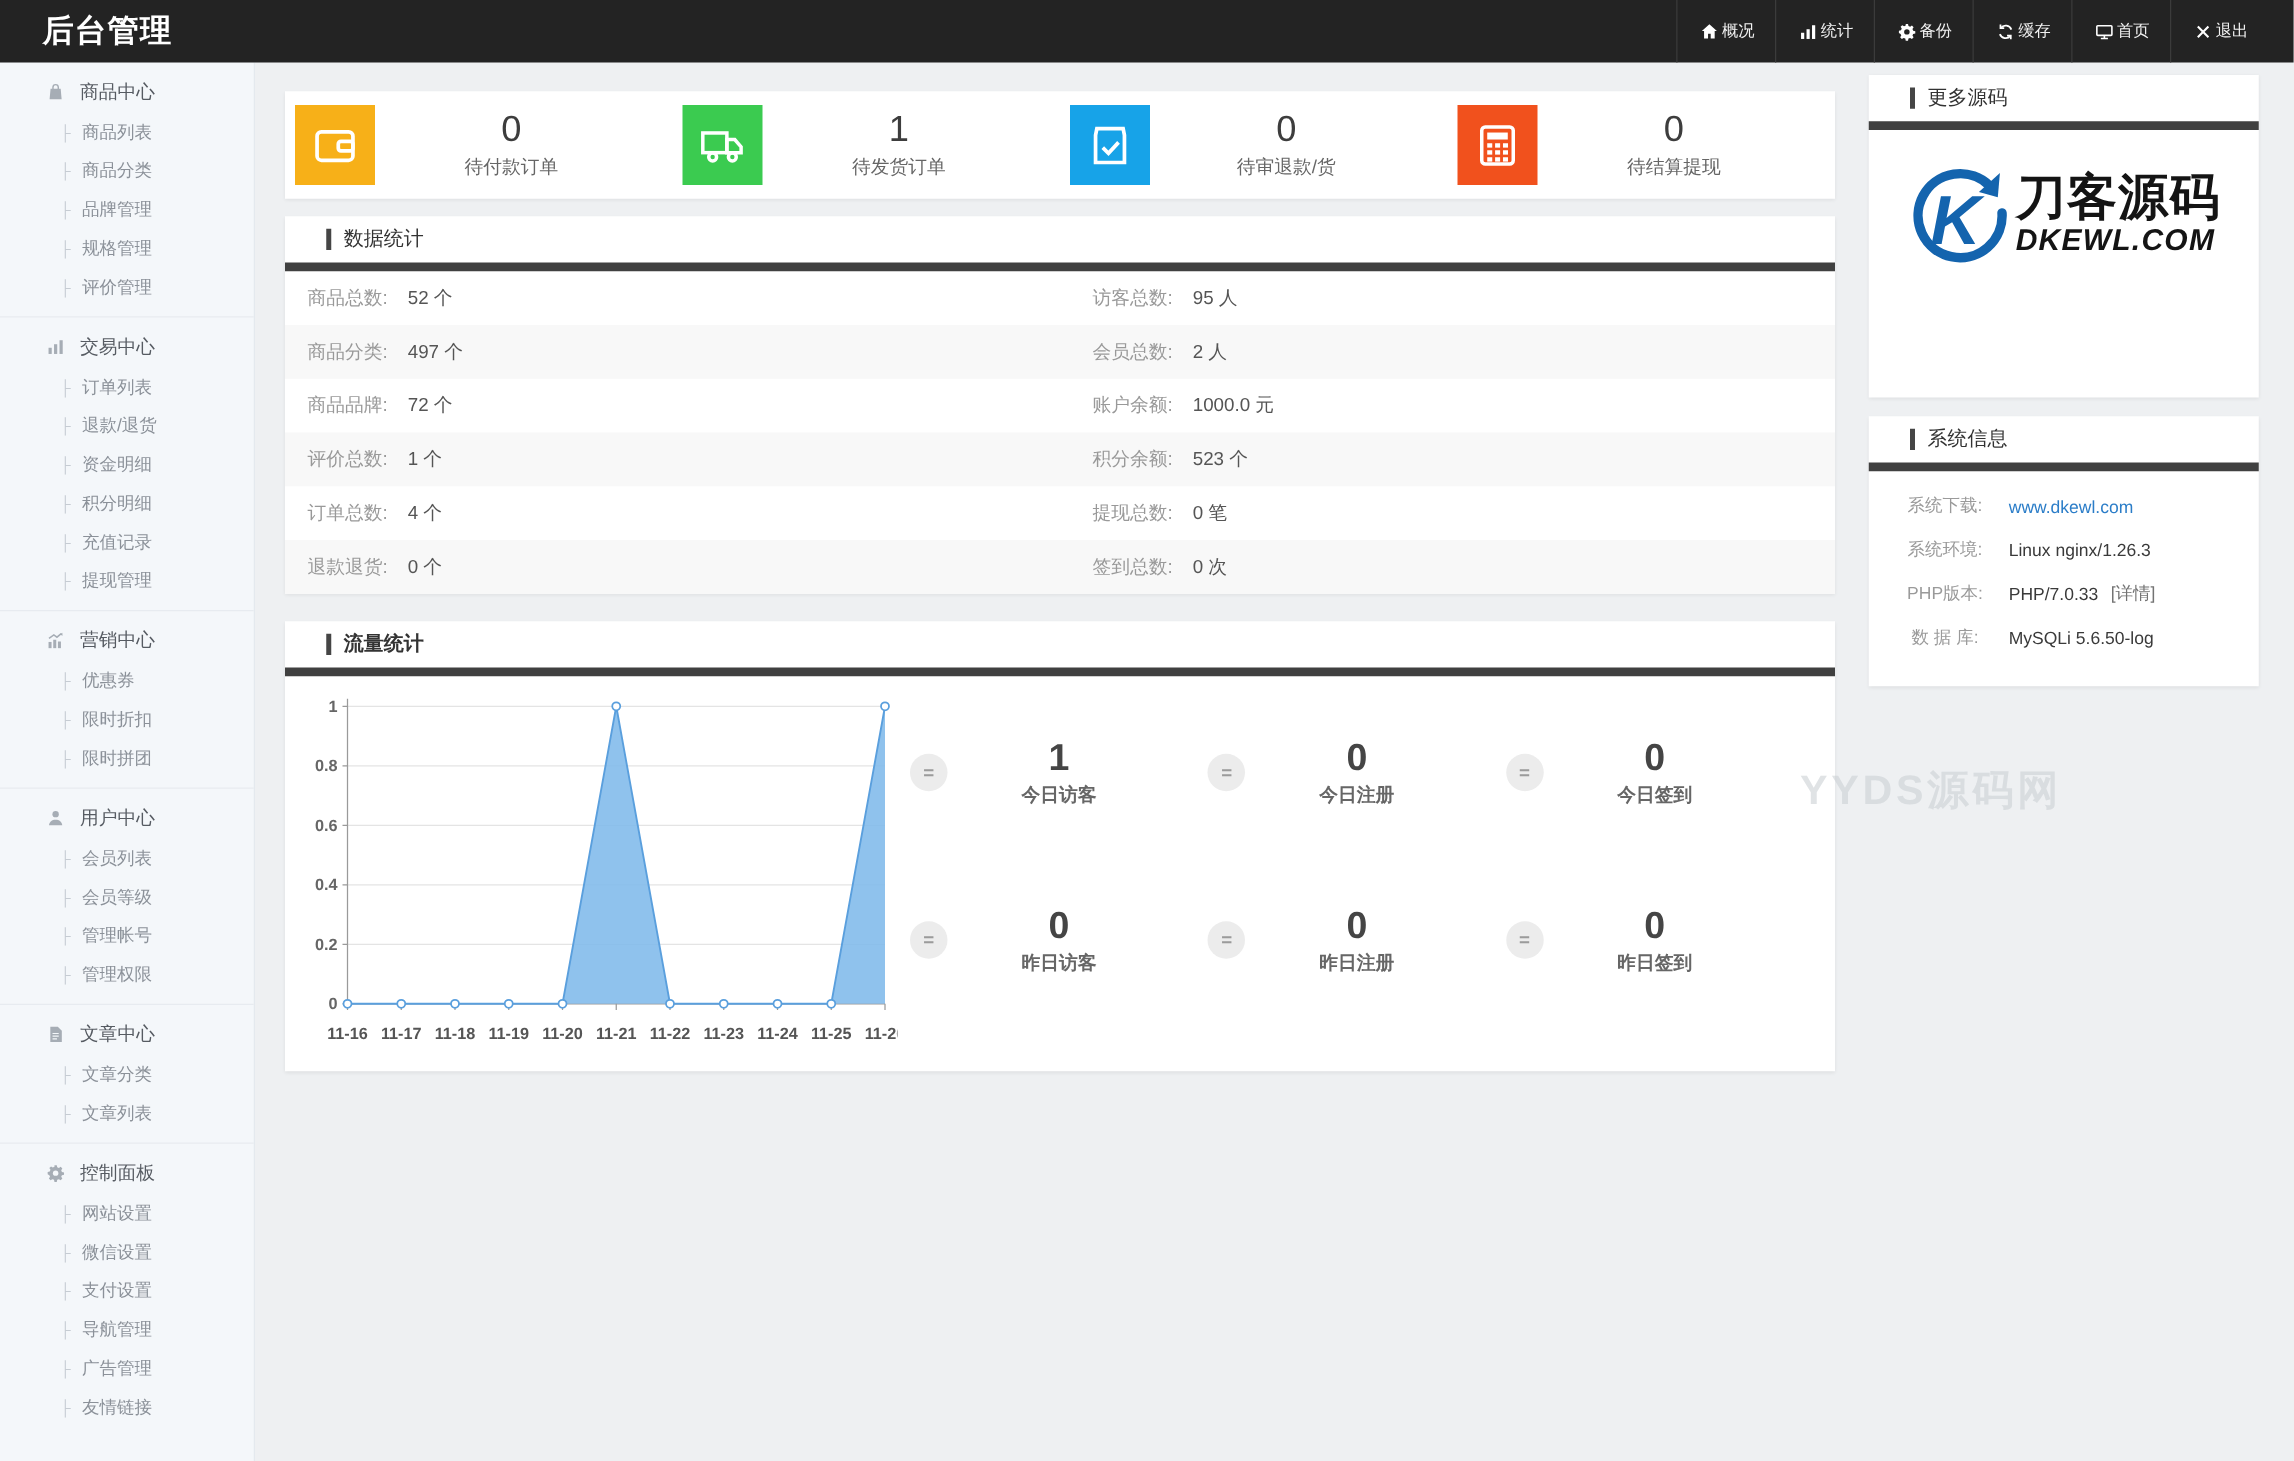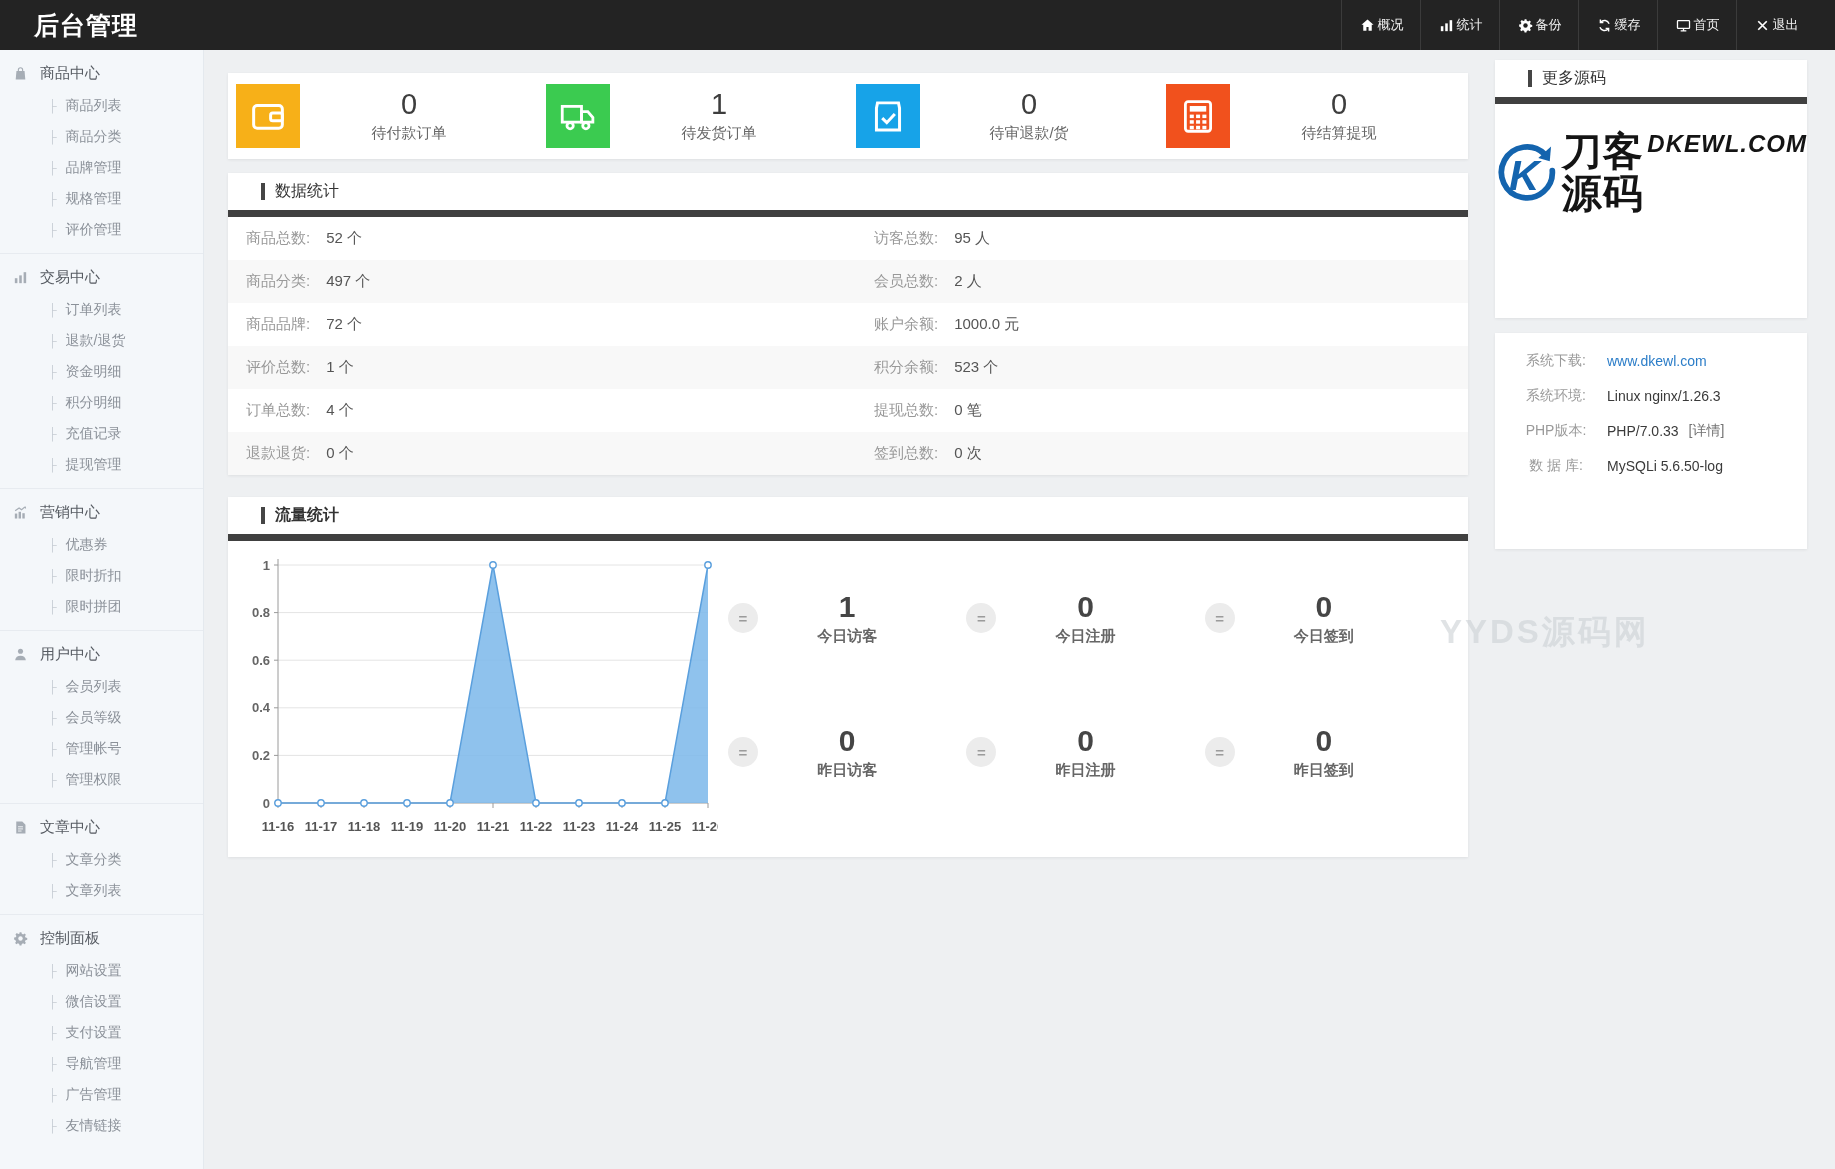--- a/index.html
+++ b/index.html
@@ -16,21 +16,21 @@
               justify-content:center; gap:2px; border-left:1px solid #3b3b3b; cursor:pointer; --icon-bg:#232323; }
   .nav-ic { height:17px; color:#fff; }
   .nav-ic svg { width:17px; height:17px; display:block; }
   .nav-label { font-size:13px; color:#f2f2f2; }
 
   
   .sidebar { position:absolute; left:0; top:50px; bottom:0; width:204px; background:#f4f7fa;
              border-right:1px solid #e4e9ee; z-index:10; }
   .side-sec { padding:6px 0 8px; border-bottom:1px solid #e7ebf0; }
   .side-sec:last-child { border-bottom:none; }
-  .sec-head { height:34px; display:flex; align-items:center; padding-left:12px; cursor:pointer; --icon-bg:#f4f7fa; }
+  .sec-head { height:34px; display:flex; align-items:center; padding-left:36px; cursor:pointer; --icon-bg:#f4f7fa; }
   .sec-ic { width:17px; height:17px; margin-right:11px; color:#a6adb5; }
   .sec-ic svg { width:17px; height:17px; display:block; }
   .sec-title { font-size:15px; color:#565b62; }
   .side-sec ul { list-style:none; }
   .side-sec li { height:31px; display:flex; align-items:center; padding-left:48px;
                  font-size:14px; color:#8b9199; cursor:pointer; }
   .branch { color:#c6ccd3; margin-right:9px; font-size:12px; }
 
   
   .card { position:absolute; background:#fff; box-shadow:0 1px 3px rgba(0,0,0,0.07); }
@@ -65,21 +65,21 @@
   .qs-cell { height:118px; display:flex; align-items:center; }
   .eq-circle { width:30px; height:30px; border-radius:50%; background:#ececec; color:#9b9b9b;
                display:flex; align-items:center; justify-content:center; font-size:15px; flex:none; }
   .qs-txt { flex:1; text-align:center; margin-right:30px; }
   .qs-num { font-size:30px; color:#454545; }
   .qs-label { font-size:15px; color:#666; margin-top:3px; }
 
   
   .more-source { left:1495px; top:60px; width:312px; height:258px; }
   .logo { display:flex; align-items:center; justify-content:center; margin-top:24px; gap:3px; }
-  .logo-txt { display:flex; flex-direction:row; }
+  .logo-txt { display:flex; flex-direction:column; }
   .logo-cn { font-size:40px; font-weight:900; color:#141414; letter-spacing:1px; line-height:1.05; }
   .logo-en { font-size:24px; font-weight:bold; font-style:italic; color:#141414; letter-spacing:1px; }
 
   .system-info { left:1495px; top:333px; width:312px; height:216px; }
   .si-rows { padding-top:10px; }
   .si-row { height:35px; display:flex; align-items:center; font-size:14px; padding-left:22px; }
   .si-label { width:78px; text-align:center; color:#9a9a9a; margin-right:12px; white-space:pre; }
   .si-value { color:#3a3a3a; }
   .si-link { color:#2b7dc8; cursor:pointer; }
   .si-extra { color:#737373; margin-left:10px; cursor:pointer; }
@@ -603,20 +603,24 @@
         <text x="22" y="78" font-size="66" font-weight="bold" font-style="italic" fill="#1464ae">K</text>
       </svg>
       <div class="logo-txt">
         <div class="logo-cn">刀客源码</div>
         <div class="logo-en">DKEWL.COM</div>
       </div>
     </div>
   </section>
 
   <section class="card system-info">
+    <div class="card-head">
+      <span class="head-bar"></span>
+      <span class="head-title">系统信息</span>
+    </div>
     <div class="si-rows">
         <div class="si-row">
           <span class="si-label">系统下载:</span>
           <span class="si-value si-link">www.dkewl.com</span>
         </div>
         <div class="si-row">
           <span class="si-label">系统环境:</span>
           <span class="si-value">Linux nginx/1.26.3</span>
         </div>
         <div class="si-row">

